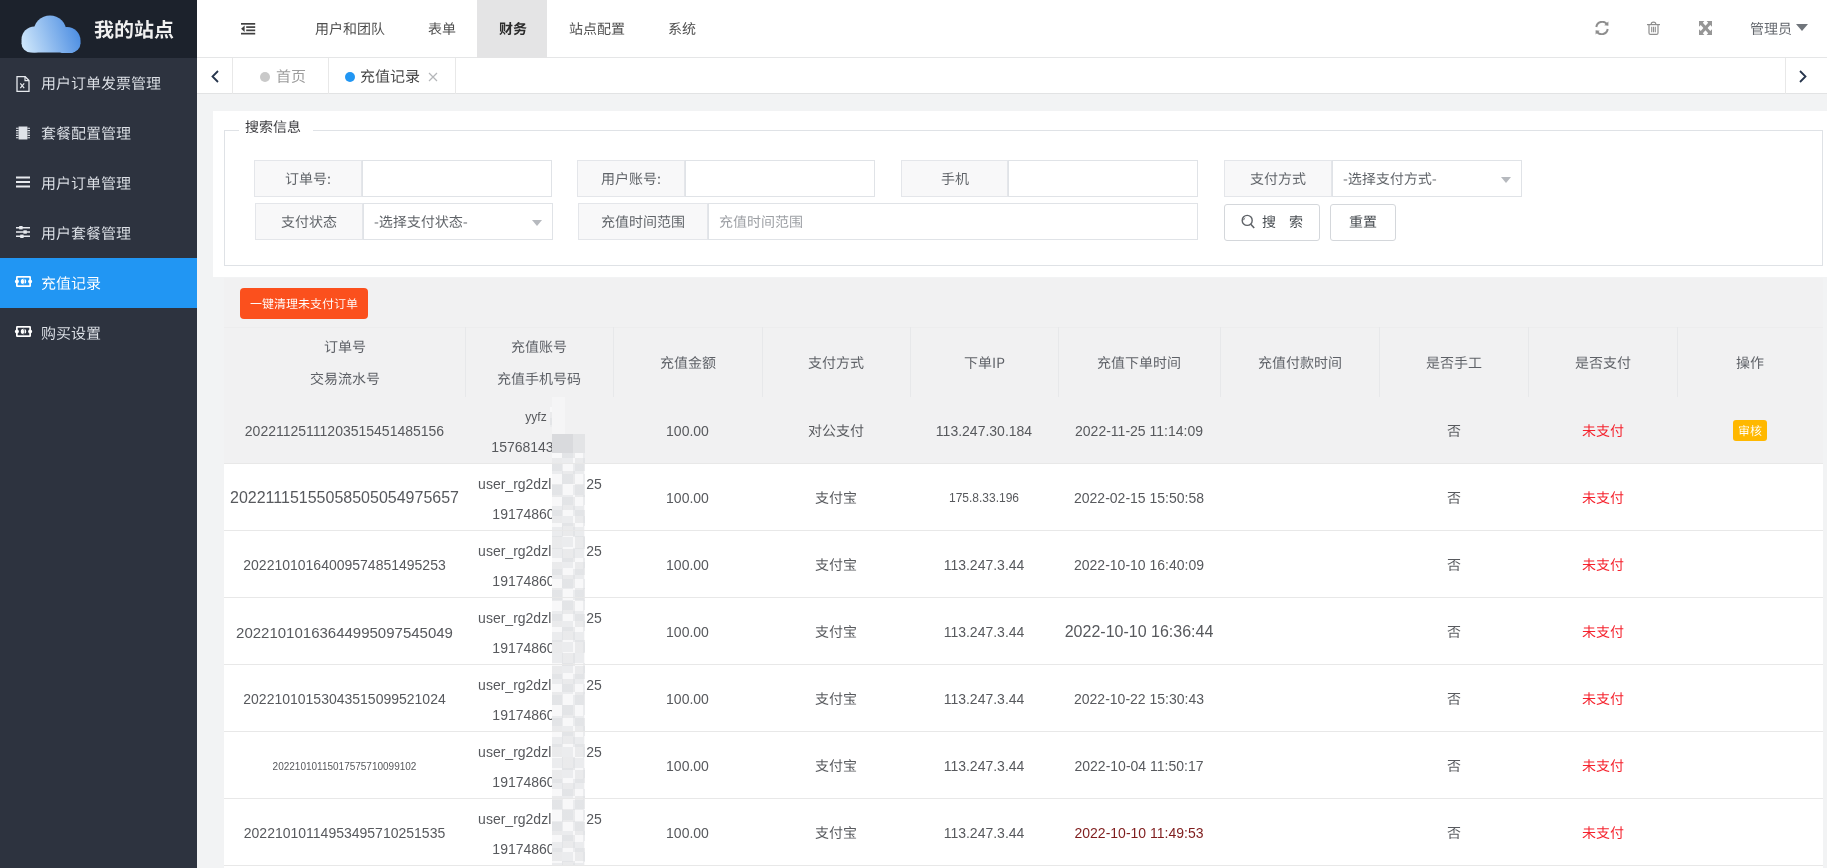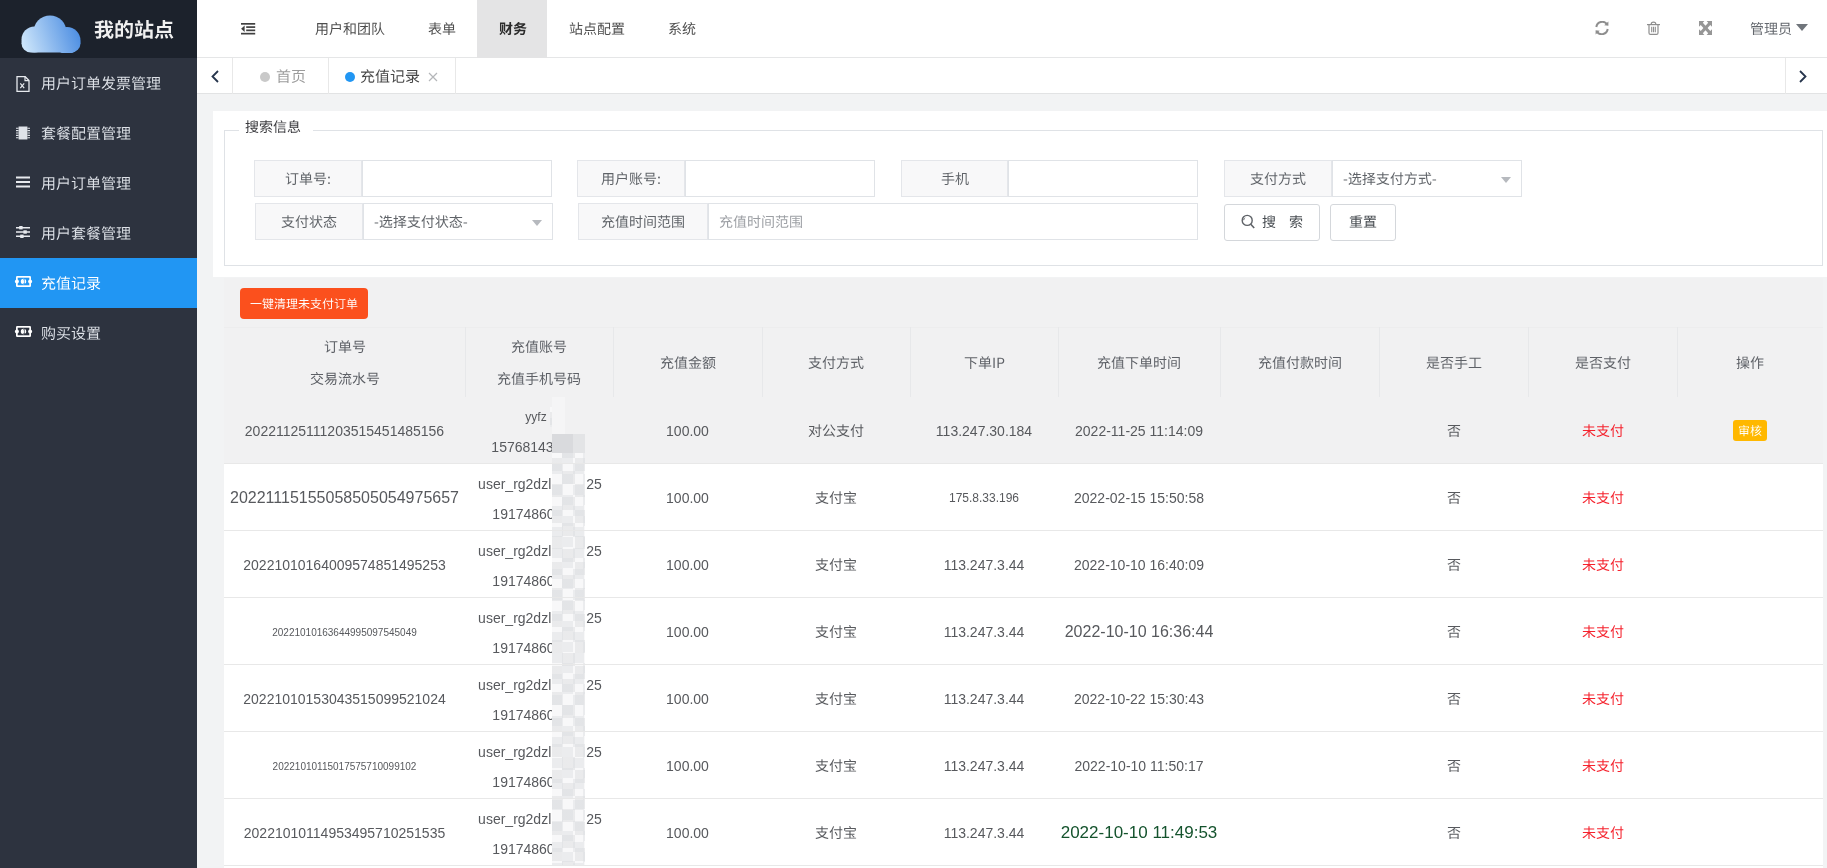--- a/index.html
+++ b/index.html
@@ -576,21 +576,21 @@
       <use href="#g75" x="0"></use>
     </g>
   </svg>
 <svg style="position:absolute;left:1581.5px;top:557.9px;overflow:visible;" width="42.0" height="14" fill="#f5222d">
     <g transform="translate(0,11.9) scale(0.014000,-0.014000)">
       <use href="#g62" x="0"></use>
       <use href="#g45" x="1000"></use>
       <use href="#g46" x="2000"></use>
     </g>
   </svg>
-<div class="lat" style="left:344.5px;top:631.5px;font-size:10px;color:#57595d;transform:translate(-50%,-50%)">20221010163644995097545049</div>
+<div class="lat" style="left:344.5px;top:631.5px;font-size:15px;color:#57595d;transform:translate(-50%,-50%)">20221010163644995097545049</div>
 <div class="lat" style="left:514.7px;top:618.0px;font-size:14px;color:#57595d;transform:translate(-50%,-50%)">user_rg2dzl</div>
 <div class="lat" style="left:594.0px;top:618.0px;font-size:14px;color:#57595d;transform:translate(-50%,-50%)">25</div>
 <div class="lat" style="left:523.5px;top:648.0px;font-size:14px;color:#57595d;transform:translate(-50%,-50%)">19174860</div>
 <div class="lat" style="left:687.5px;top:631.5px;font-size:14px;color:#57595d;transform:translate(-50%,-50%)">100.00</div>
 <svg style="position:absolute;left:815.0px;top:624.9px;overflow:visible;" width="42.0" height="14" fill="#57595d">
     <g transform="translate(0,11.9) scale(0.014000,-0.014000)">
       <use href="#g45" x="0"></use>
       <use href="#g46" x="1000"></use>
       <use href="#g83" x="2000"></use>
     </g>
@@ -641,21 +641,21 @@
 <div class="lat" style="left:523.5px;top:782.0px;font-size:14px;color:#57595d;transform:translate(-50%,-50%)">19174860</div>
 <div class="lat" style="left:687.5px;top:765.5px;font-size:14px;color:#57595d;transform:translate(-50%,-50%)">100.00</div>
 <svg style="position:absolute;left:815.0px;top:758.9px;overflow:visible;" width="42.0" height="14" fill="#57595d">
     <g transform="translate(0,11.9) scale(0.014000,-0.014000)">
       <use href="#g45" x="0"></use>
       <use href="#g46" x="1000"></use>
       <use href="#g83" x="2000"></use>
     </g>
   </svg>
 <div class="lat" style="left:984.0px;top:765.5px;font-size:14px;color:#57595d;transform:translate(-50%,-50%)">113.247.3.44</div>
-<div class="lat" style="left:1139.0px;top:765.5px;font-size:14px;color:#57595d;transform:translate(-50%,-50%)">2022-10-10 11:50:17</div>
+<div class="lat" style="left:1139.0px;top:765.5px;font-size:14px;color:#57595d;transform:translate(-50%,-50%)">2022-10-04 11:50:17</div>
 <svg style="position:absolute;left:1446.5px;top:758.9px;overflow:visible;" width="14.0" height="14" fill="#57595d">
     <g transform="translate(0,11.9) scale(0.014000,-0.014000)">
       <use href="#g75" x="0"></use>
     </g>
   </svg>
 <svg style="position:absolute;left:1581.5px;top:758.9px;overflow:visible;" width="42.0" height="14" fill="#f5222d">
     <g transform="translate(0,11.9) scale(0.014000,-0.014000)">
       <use href="#g62" x="0"></use>
       <use href="#g45" x="1000"></use>
       <use href="#g46" x="2000"></use>
@@ -667,21 +667,21 @@
 <div class="lat" style="left:523.5px;top:849.0px;font-size:14px;color:#57595d;transform:translate(-50%,-50%)">19174860</div>
 <div class="lat" style="left:687.5px;top:832.5px;font-size:14px;color:#57595d;transform:translate(-50%,-50%)">100.00</div>
 <svg style="position:absolute;left:815.0px;top:825.9px;overflow:visible;" width="42.0" height="14" fill="#57595d">
     <g transform="translate(0,11.9) scale(0.014000,-0.014000)">
       <use href="#g45" x="0"></use>
       <use href="#g46" x="1000"></use>
       <use href="#g83" x="2000"></use>
     </g>
   </svg>
 <div class="lat" style="left:984.0px;top:832.5px;font-size:14px;color:#57595d;transform:translate(-50%,-50%)">113.247.3.44</div>
-<div class="lat" style="left:1139.0px;top:832.5px;font-size:17px;color:#14532d;transform:translate(-50%,-50%)">2022-10-10 11:49:53</div>
+<div class="lat" style="left:1139.0px;top:832.5px;font-size:14px;color:#7f1d1d;transform:translate(-50%,-50%)">2022-10-10 11:49:53</div>
 <svg style="position:absolute;left:1446.5px;top:825.9px;overflow:visible;" width="14.0" height="14" fill="#57595d">
     <g transform="translate(0,11.9) scale(0.014000,-0.014000)">
       <use href="#g75" x="0"></use>
     </g>
   </svg>
 <svg style="position:absolute;left:1581.5px;top:825.9px;overflow:visible;" width="42.0" height="14" fill="#f5222d">
     <g transform="translate(0,11.9) scale(0.014000,-0.014000)">
       <use href="#g62" x="0"></use>
       <use href="#g45" x="1000"></use>
       <use href="#g46" x="2000"></use>

